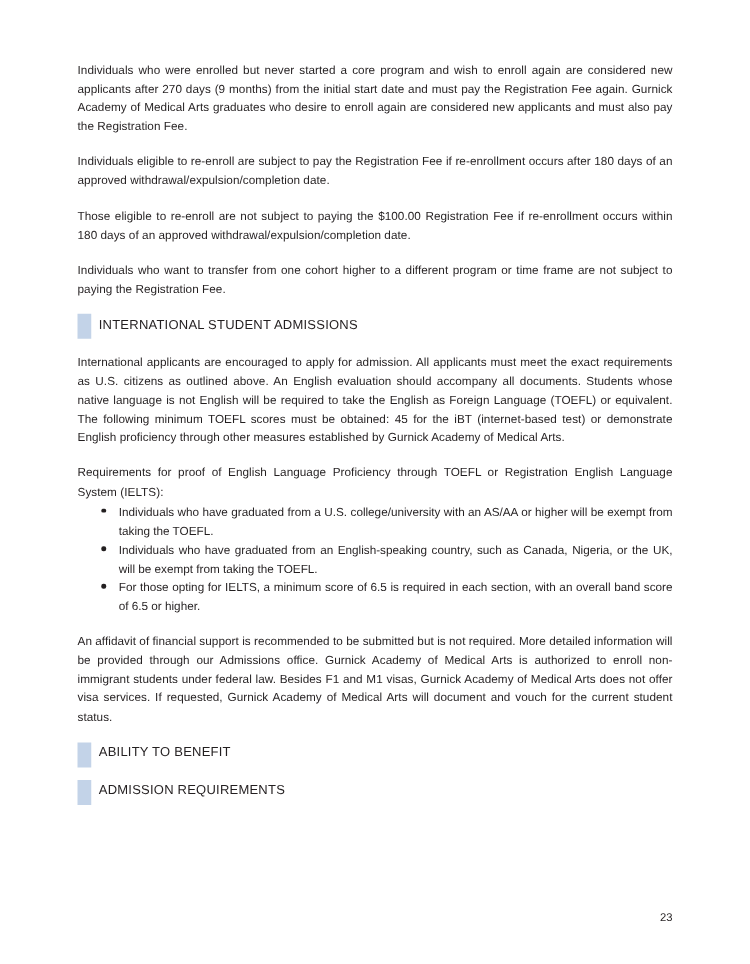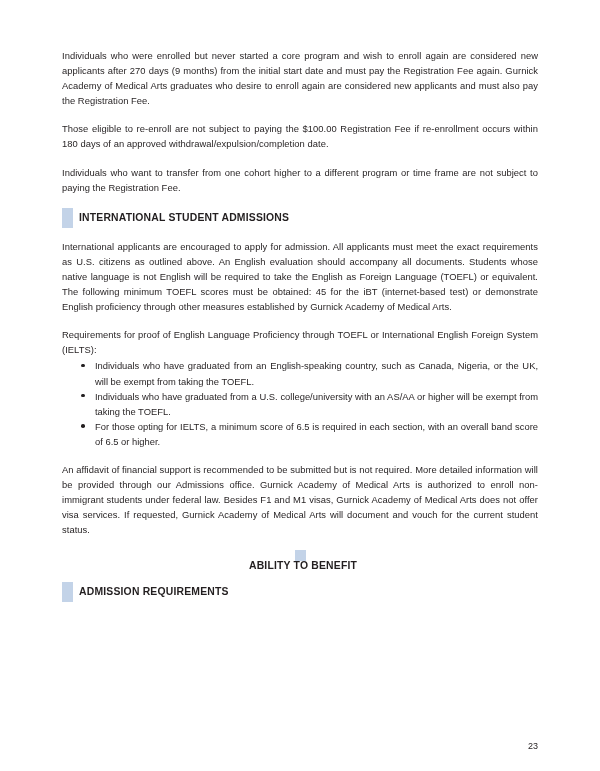--- a/index.html
+++ b/index.html
@@ -36,32 +36,31 @@
   p.body-text.lead-in-just {
     margin-bottom: 1px;
   }
   .section-heading {
     display: flex;
     align-items: center;
     margin: 10px 0 11px 0;
   }
   .section-heading.compact {
     margin-bottom: 2px;
-    flex-direction: column;
   }
   .accent-block {
     width: 11px;
     height: 20px;
     background: #c3d3e8;
     flex: 0 0 11px;
   }
   .heading-text {
     margin-left: 6px;
     font-size: 10.4px;
-    font-weight: bold;
+    font-weight: normal;
     letter-spacing: 0.018em;
     color: #231f20;
     line-height: 1;
     text-transform: uppercase;
     white-space: nowrap;
   }
   ul.bullet-list {
     margin: 0 0 13px 0;
     padding: 0;
     list-style: none;
@@ -84,52 +83,53 @@
     height: 3.6px;
     border-radius: 50%;
     background: #231f20;
   }
   ul.bullet-list li .li-text {
     display: block;
   }
   .page-number {
     position: absolute;
     right: 62px;
-    bottom: 20px;
+    bottom: 32px;
     font-size: 9px;
     color: #231f20;
     text-align: right;
   }
 </style>
 </head>
 <body>
 
 <div class="page">
   <div class="content">
 
     <p class="body-text">Individuals who were enrolled but never started a core program and wish to enroll again are considered new applicants after 270 days (9 months) from the initial start date and must pay the Registration Fee again. Gurnick Academy of Medical Arts graduates who desire to enroll again are considered new applicants and must also pay the Registration  Fee.</p>
+    <p class="body-text">Individuals eligible to re-enroll are subject to pay the Registration Fee if re-enrollment occurs after 180 days of an approved withdrawal/expulsion/completion date.</p>
     <p class="body-text">Those eligible to re-enroll are not subject to paying the $100.00 Registration Fee if re-enrollment occurs within 180 days of an approved withdrawal/expulsion/completion date.</p>
     <p class="body-text">Individuals who want to transfer from one cohort higher to a different program or time frame are not subject to paying the Registration Fee.</p>
 
     <div class="section-heading">
       <span class="accent-block"></span>
       <span class="heading-text">INTERNATIONAL STUDENT ADMISSIONS</span>
     </div>
 
     <p class="body-text">International applicants are encouraged to apply for admission. All applicants must meet the exact requirements as U.S. citizens as outlined above. An English evaluation should accompany all documents. Students whose native language is not English will be required to take the English as Foreign Language (TOEFL) or equivalent. The following minimum TOEFL scores must be obtained: 45 for the iBT (internet-based test) or demonstrate English proficiency through other measures established by Gurnick Academy of Medical Arts.</p>
-    <p class="body-text lead-in-just">Requirements for proof of English Language Proficiency through TOEFL or International English Foreign System (IELTS):</p>
+    <p class="body-text lead-in-just">Requirements for proof of English Language Proficiency through TOEFL or Registration English Language System (IELTS):</p>
 
     <ul class="bullet-list">
       <li>
         <span class="bullet-dot"></span>
-        <span class="li-text">Individuals who have graduated from an English-speaking country, such as Canada, Nigeria, or the UK, will be exempt from taking the TOEFL.</span>
+        <span class="li-text">Individuals who have graduated from a U.S. college/university with an AS/AA or higher will be exempt from taking the TOEFL.</span>
       </li>
       <li>
         <span class="bullet-dot"></span>
-        <span class="li-text">Individuals who have graduated from a U.S. college/university with an AS/AA or higher will be exempt from taking the TOEFL.</span>
+        <span class="li-text">Individuals who have graduated from an English-speaking country, such as Canada, Nigeria, or the UK, will be exempt from taking the TOEFL.</span>
       </li>
       <li>
         <span class="bullet-dot"></span>
         <span class="li-text">For those opting for IELTS, a minimum score of 6.5 is required in each section, with an overall band score of 6.5 or higher.</span>
       </li>
     </ul>
 
     <p class="body-text">An affidavit of financial support is recommended to be submitted but is not required. More detailed information will be provided through our Admissions office. Gurnick Academy of Medical Arts is authorized to enroll non-immigrant students under federal law. Besides F1 and M1 visas, Gurnick Academy of Medical Arts does not offer visa services. If requested, Gurnick Academy of Medical Arts will document and vouch for the current student status.</p>
 
     <div class="section-heading compact">

